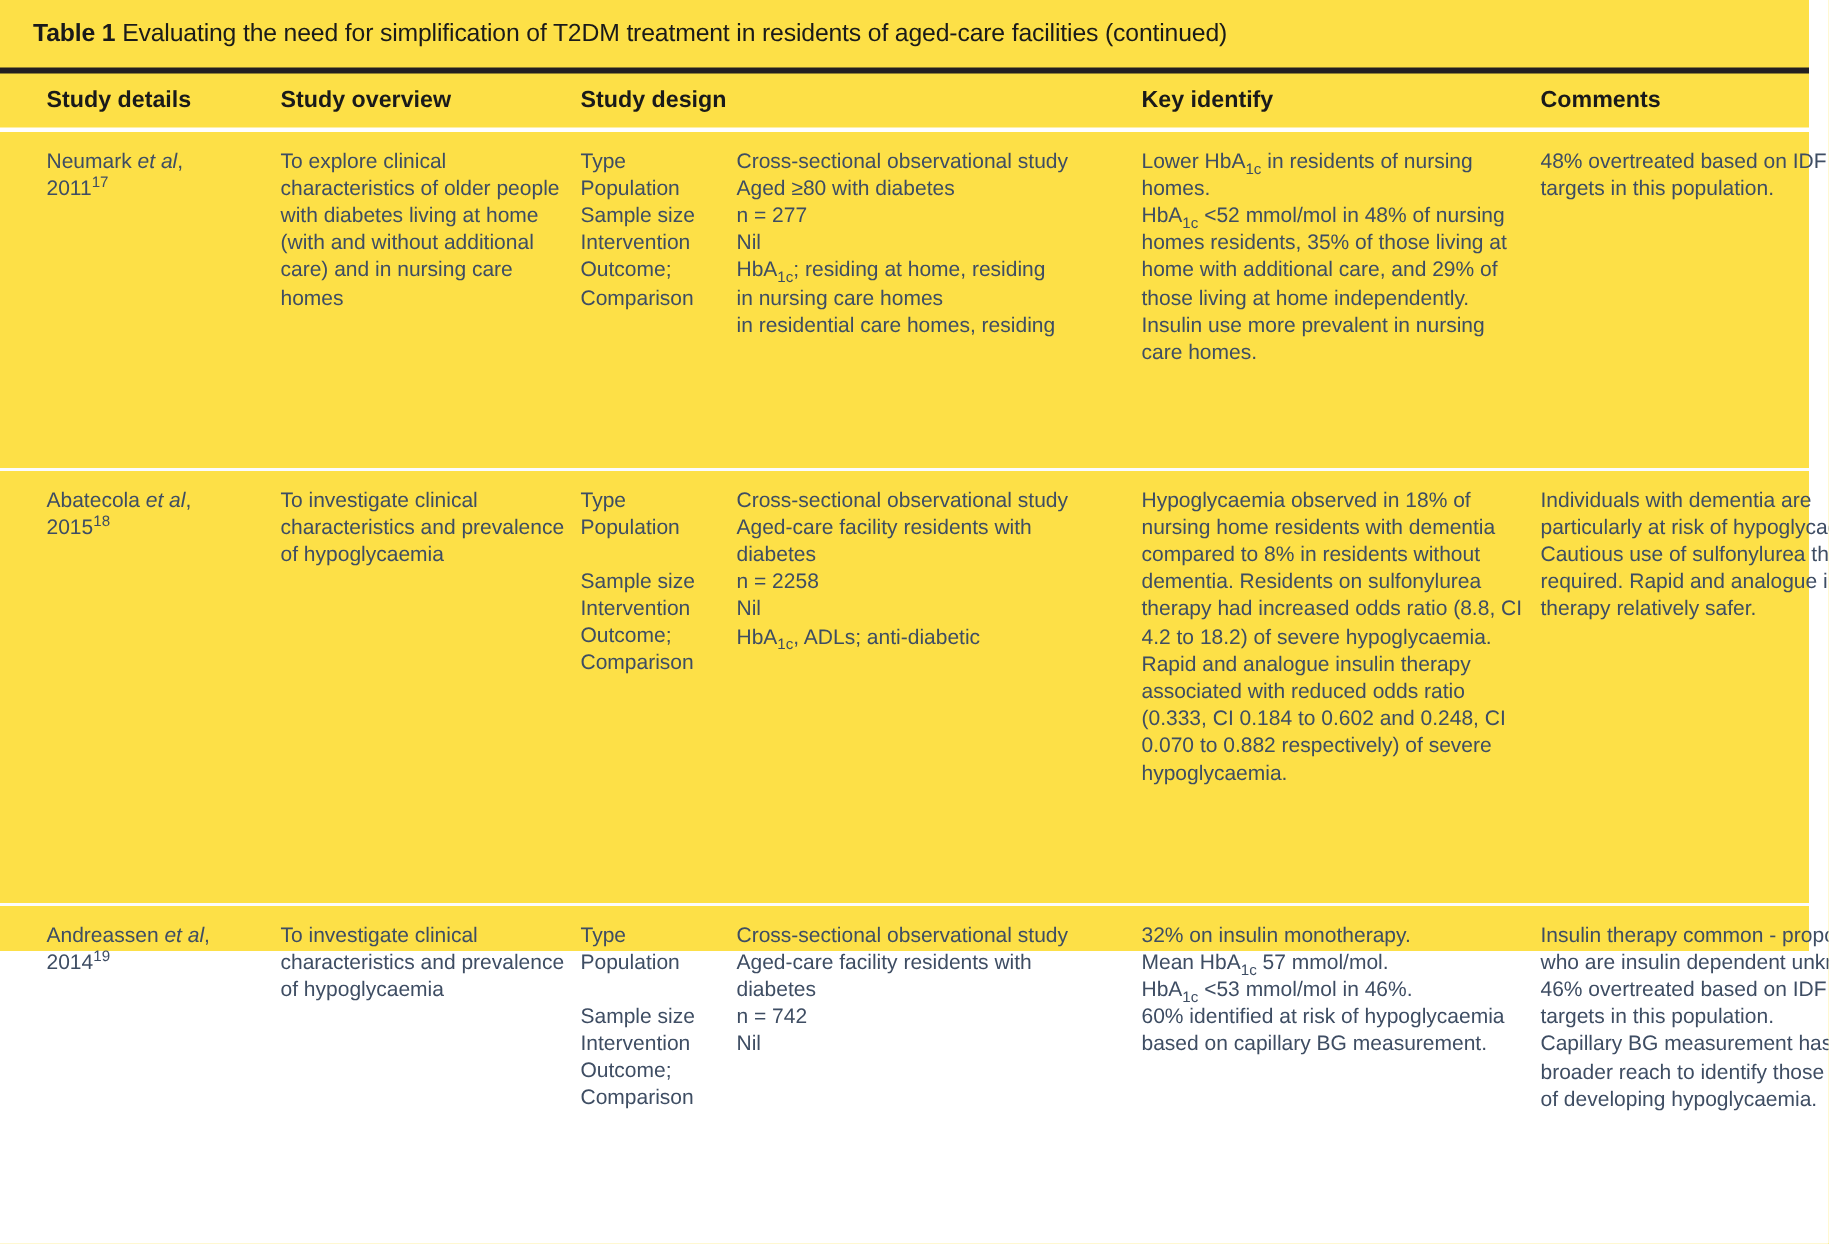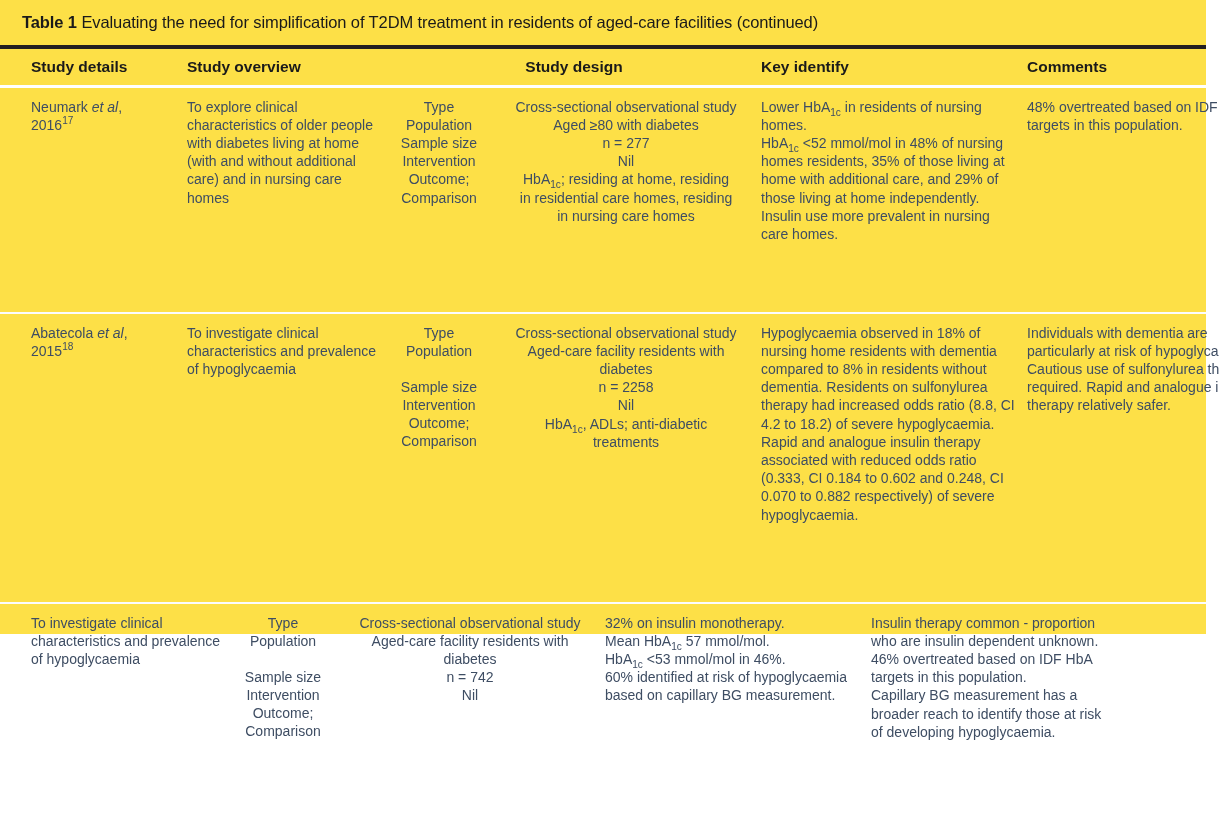--- a/index.html
+++ b/index.html
@@ -61,21 +61,21 @@
   }
 
   
   .row {
     display: flex;
     width: 100%;
     box-sizing: border-box;
   }
   .col-details   { width: 148px; flex: 0 0 148px; padding-right: 8px; }
   .col-overview  { width: 192px; flex: 0 0 192px; padding-right: 8px; }
-  .col-design    { width: 374px; flex: 0 0 374px; text-align: center; }
+  .col-design    { width: 374px; flex: 0 0 374px; }
   .col-results   { width: 256px; flex: 0 0 256px; padding-right: 10px; }
   .col-comments  { width: 232px; flex: 0 0 232px; padding-right: 8px; }
 
   .row > div:first-child { padding-left: 31px; }
 
   
   .header-row {
     padding-top: 9px;
     padding-bottom: 9px;
     font-weight: bold;
@@ -147,41 +147,41 @@
     <div class="col-results">Key identify</div>
     <div class="col-comments">Comments</div>
   </div>
 
   <div class="rule-white"></div>
 
   <div class="row body-row row-body-1">
 
     <div class="col-details">
       <span>Neumark <i>et al</i>,</span><br>
-      <span>2016</span><sup>17</sup>
+      <span>2011</span><sup>17</sup>
     </div>
 
     <div class="col-overview cell-text">To explore clinical characteristics of older people with diabetes living at home (with and without additional care) and in nursing care homes</div>
 
     <div class="col-design">
       <div class="design-grid">
         <div class="design-labels design-line">Type
 Population
 Sample size
 Intervention
 Outcome;
 Comparison</div>
         <div class="design-values">
           <div class="design-line">Cross-sectional observational study
 Aged ≥80 with diabetes
 n = 277
 Nil</div>
           <div>HbA<sub>1c</sub>; residing at home, residing</div>
+          <div>in nursing care homes</div>
           <div>in residential care homes, residing</div>
-          <div>in nursing care homes</div>
         </div>
       </div>
     </div>
 
     <div class="col-results">
       Lower HbA<sub>1c</sub> in residents of nursing homes.<br>
       HbA<sub>1c</sub> &lt;52 mmol/mol in 48% of nursing homes residents, 35% of those living at home with additional care, and 29% of those living at home independently. Insulin use more prevalent in nursing care homes.
     </div>
 
     <div class="col-comments">
@@ -211,34 +211,37 @@
 Outcome;
 Comparison</div>
         </div>
         <div class="design-values">
           <div class="design-line">Cross-sectional observational study
 Aged-care facility residents with
 diabetes
 n = 2258
 Nil</div>
           <div>HbA<sub>1c</sub>, ADLs; anti-diabetic</div>
-          <div>treatments</div>
         </div>
       </div>
     </div>
 
     <div class="col-results cell-text">Hypoglycaemia observed in 18% of nursing home residents with dementia compared to 8% in residents without dementia. Residents on sulfonylurea therapy had increased odds ratio (8.8, CI 4.2 to 18.2) of severe hypoglycaemia. Rapid and analogue insulin therapy associated with reduced odds ratio (0.333, CI 0.184 to 0.602 and 0.248, CI 0.070 to 0.882 respectively) of severe hypoglycaemia.</div>
 
     <div class="col-comments cell-text">Individuals with dementia are particularly at risk of hypoglycaemia. Cautious use of sulfonylurea therapy required. Rapid and analogue insulin therapy relatively safer.</div>
   </div>
 
   <div class="rule-thin-white"></div>
 
   <div class="row body-row row-body-3">
 
+    <div class="col-details">
+      <span>Andreassen <i>et al</i>,</span><br>
+      <span>2014</span><sup>19</sup>
+    </div>
 
     <div class="col-overview cell-text">To investigate clinical characteristics and prevalence of hypoglycaemia</div>
 
     <div class="col-design">
       <div class="design-grid">
         <div class="design-labels">
           <div class="design-line">Type
 Population</div>
           <div class="spacer-line"></div>
           <div class="design-line">Sample size

